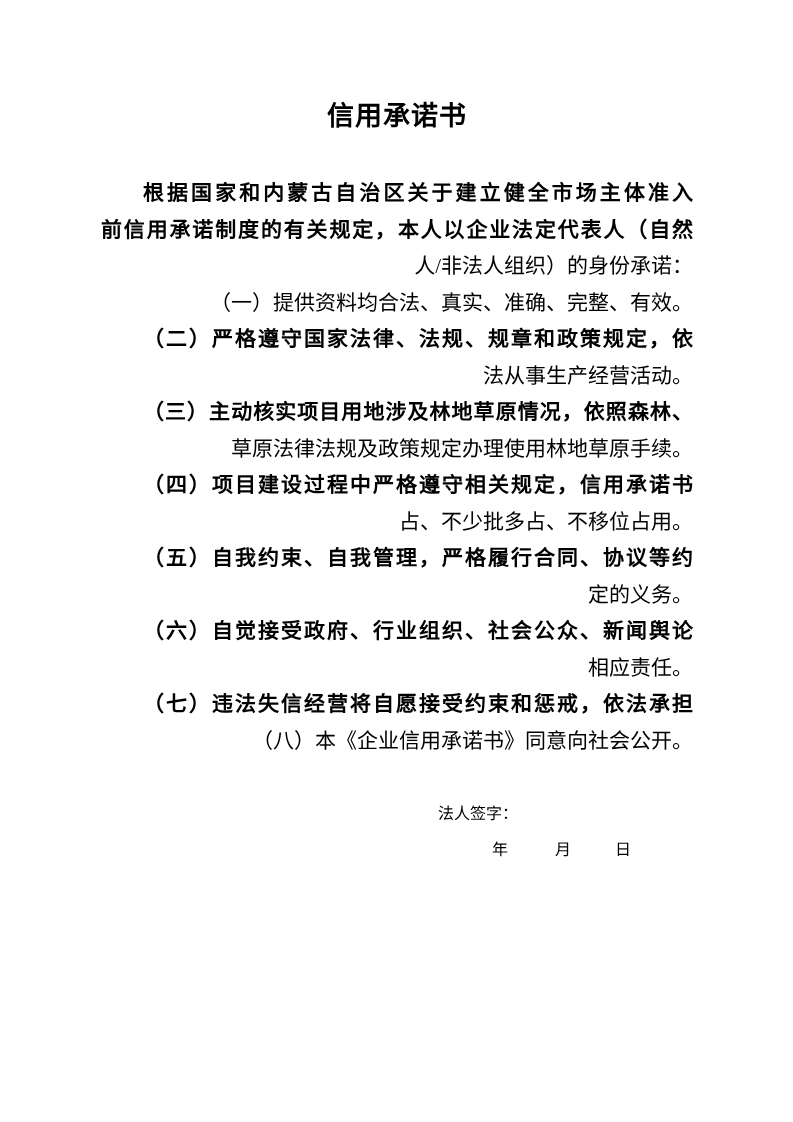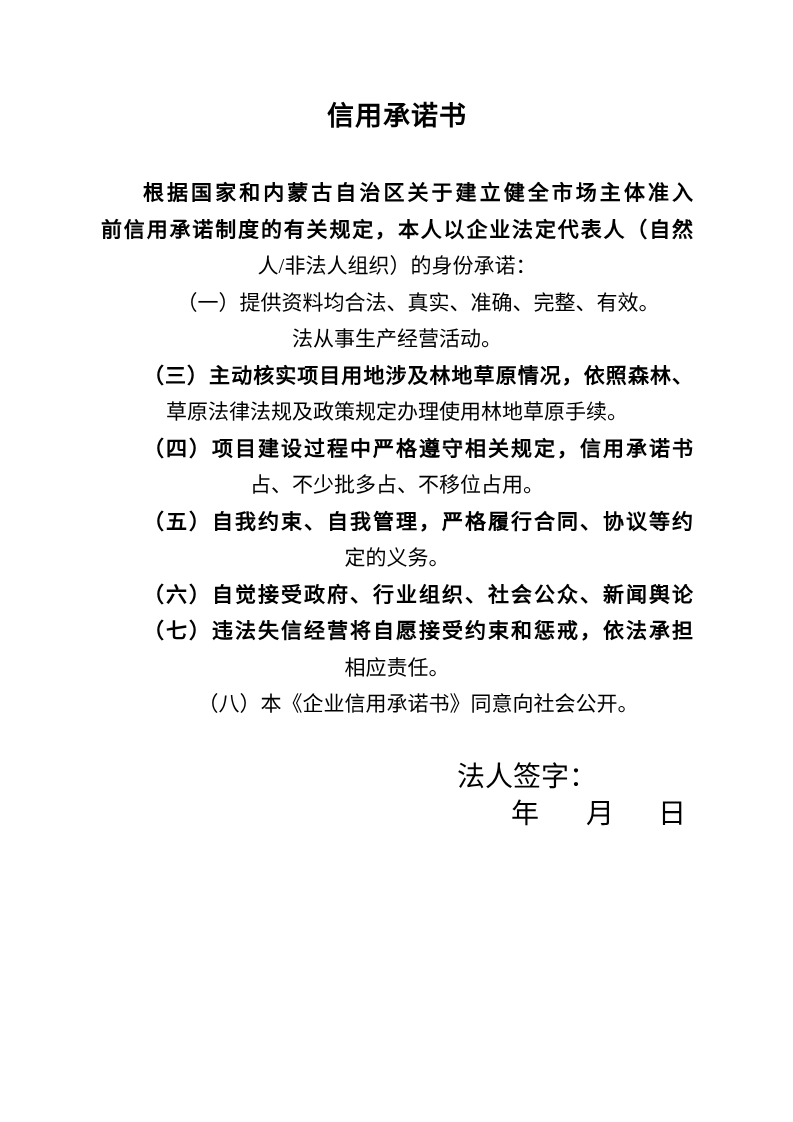--- a/index.html
+++ b/index.html
@@ -23,67 +23,67 @@
     line-height: 35px;
     text-align: center;
     margin-bottom: 41px;
     letter-spacing: 1px;
   }
   .line {
     font-size: 21px;
     height: 36.5px;
     line-height: 36.5px;
     white-space: nowrap;
-    text-align: center;
+    text-align: right;
   }
   
   .fill {
     white-space: normal;
     text-align: justify;
     text-align-last: justify;
     text-justify: inter-character;
     font-weight: bold;
   }
   
   .indent { text-indent: 42px; }
   .spacer { height: 36.5px; }
   .sig-block { margin-left: 337px; }
   .sig-line {
-    font-size: 28px;
+    font-size: 16px;
     height: 36.5px;
     line-height: 36.5px;
     white-space: nowrap;
-    margin-left: 19px;
   }
   .date-line .yy { margin-left: 54px; }
   .date-line .mm { margin-left: 47px; }
   .date-line .dd { margin-left: 44px; }
 </style>
 </head>
 <body>
 
 <div class="page">
 
   <div class="doc-title">信用承诺书</div>
 
   <div>
     <div class="line indent fill">根据国家和内蒙古自治区关于建立健全市场主体准入</div>
     <div class="line fill">前信用承诺制度的有关规定，本人以企业法定代表人（自然</div>
     <div class="line">人/非法人组织）的身份承诺：</div>
     <div class="line indent">（一）提供资料均合法、真实、准确、完整、有效。</div>
+    <div class="line indent fill">（二）严格遵守国家法律、法规、规章和政策规定，依</div>
     <div class="line">法从事生产经营活动。</div>
     <div class="line indent fill">（三）主动核实项目用地涉及林地草原情况，依照森林、</div>
     <div class="line">草原法律法规及政策规定办理使用林地草原手续。</div>
     <div class="line indent fill">（四）项目建设过程中严格遵守相关规定，信用承诺书</div>
     <div class="line">占、不少批多占、不移位占用。</div>
     <div class="line indent fill">（五）自我约束、自我管理，严格履行合同、协议等约</div>
     <div class="line">定的义务。</div>
     <div class="line indent fill">（六）自觉接受政府、行业组织、社会公众、新闻舆论</div>
+    <div class="line">相应责任。</div>
     <div class="line indent fill">（七）违法失信经营将自愿接受约束和惩戒，依法承担</div>
-    <div class="line">相应责任。</div>
     <div class="line indent">（八）本《企业信用承诺书》同意向社会公开。</div>
   </div>
 
   <div class="spacer"></div>
 
   <div class="sig-block">
     <div class="sig-line">法人签字：</div>
     <div class="sig-line date-line">
       <span class="yy">年</span><span class="mm">月</span><span class="dd">日</span>
     </div>

